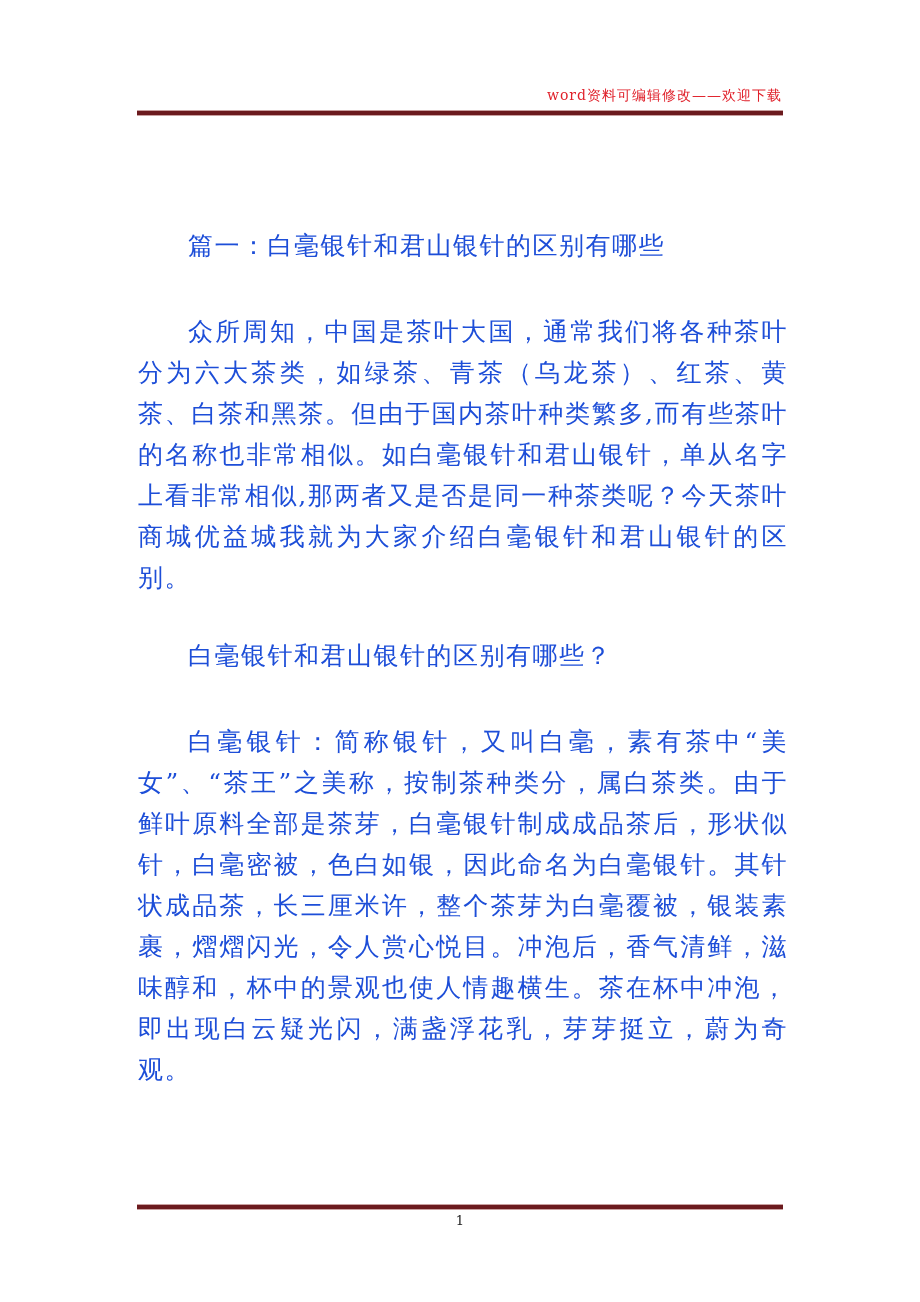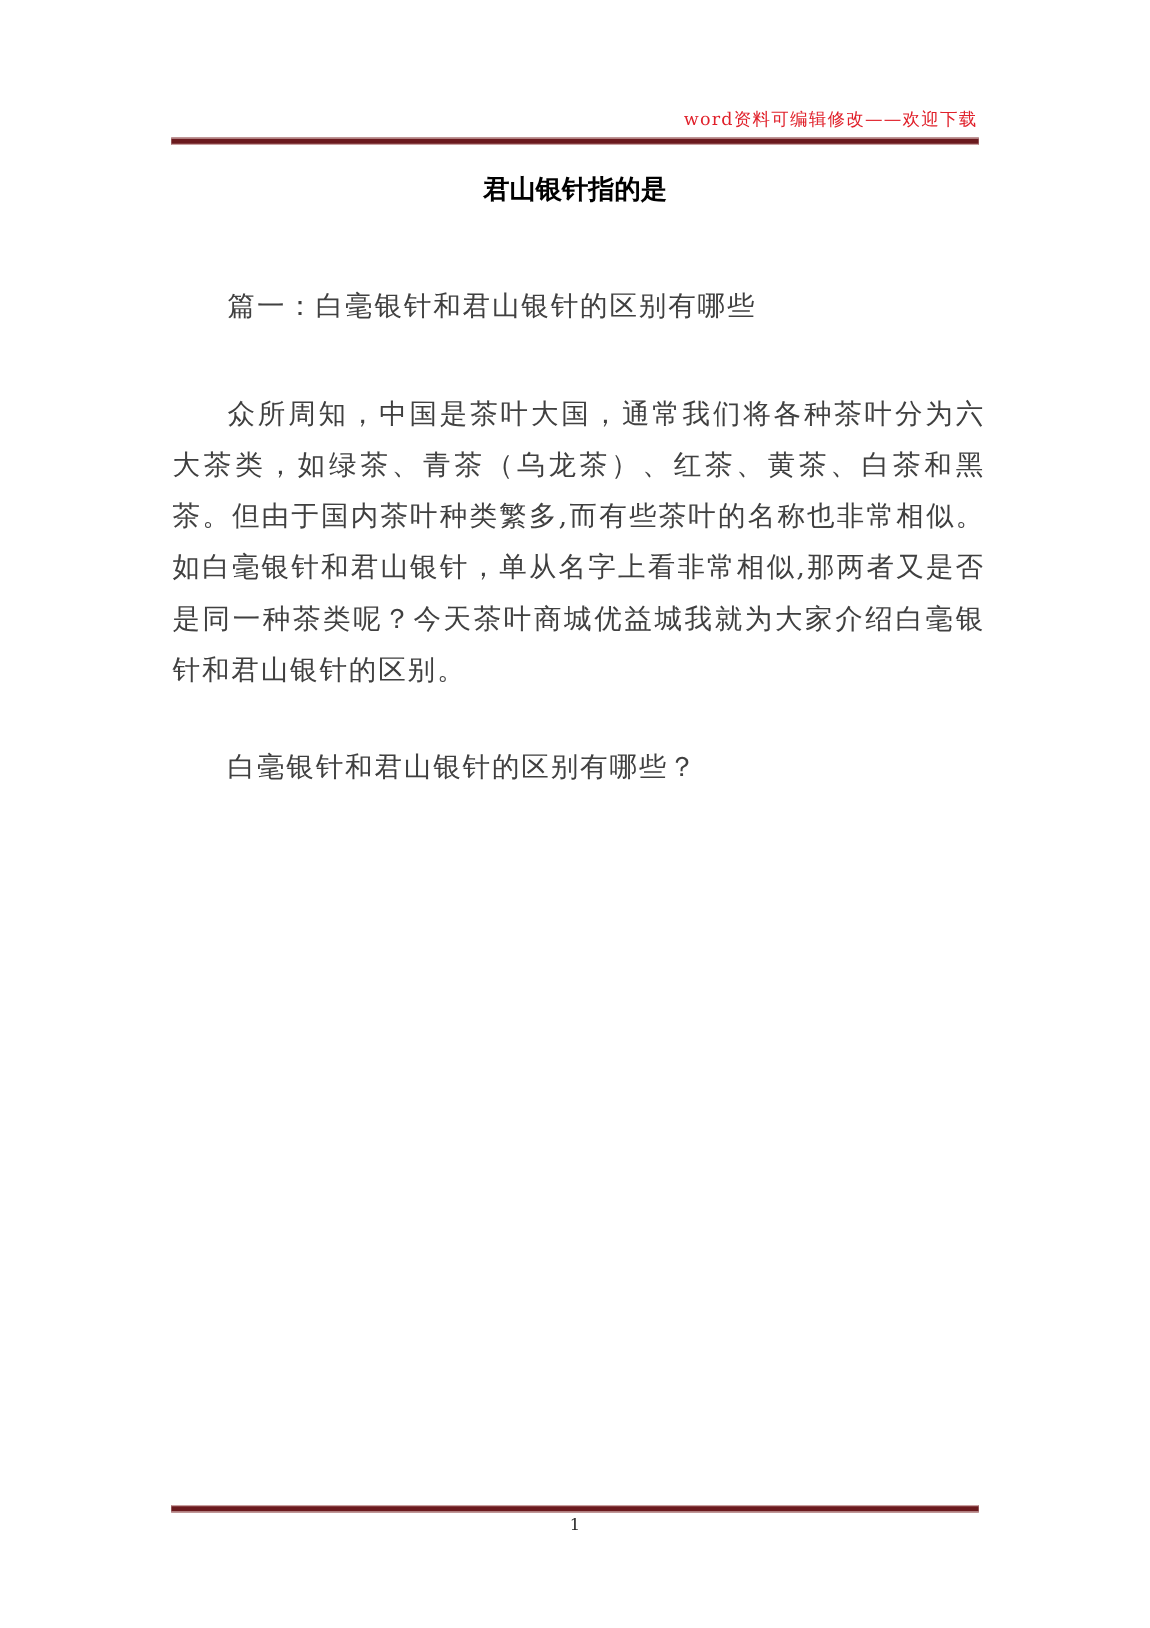--- a/index.html
+++ b/index.html
@@ -52,50 +52,50 @@
       color: #000;
       letter-spacing: 0px;
     }
     .content {
       position: absolute;
       left: 138px;
       top: 204px;
       width: 650px;
     }
     .para {
-      font-size: 22px;
+      font-size: 25px;
       line-height: 41px;
       margin: 0 0 37px 0;
       text-indent: 2em;
       text-align: justify;
       letter-spacing: 1.5px;
-      color: #404040;
+      color: #1d4ed8;
     }
     .para.sub {
       margin-bottom: 45px;
     }
     .page-number {
       position: absolute;
       left: 0; right: 0;
       top: 1192px;
       text-align: center;
       font-size: 13px;
       color: #222;
     }
   </style>
 </head>
 <body>
 
 <div class="page">
   <div class="header-note">word资料可编辑修改——欢迎下载</div>
   <div class="rule top"></div>
 
-  <div class="title">君山银针指的是</div>
 
   <div class="content">
     <p class="para sub">篇一：白毫银针和君山银针的区别有哪些</p>
     <p class="para">众所周知，中国是茶叶大国，通常我们将各种茶叶分为六大茶类，如绿茶、青茶（乌龙茶）、红茶、黄茶、白茶和黑茶。但由于国内茶叶种类繁多,而有些茶叶的名称也非常相似。如白毫银针和君山银针，单从名字上看非常相似,那两者又是否是同一种茶类呢？今天茶叶商城优益城我就为大家介绍白毫银针和君山银针的区别。</p>
     <p class="para sub">白毫银针和君山银针的区别有哪些？</p>
+    <p class="para">白毫银针：简称银针，又叫白毫，素有茶中“美女”、“茶王”之美称，按制茶种类分，属白茶类。由于鲜叶原料全部是茶芽，白毫银针制成成品茶后，形状似针，白毫密被，色白如银，因此命名为白毫银针。其针状成品茶，长三厘米许，整个茶芽为白毫覆被，银装素裹，熠熠闪光，令人赏心悦目。冲泡后，香气清鲜，滋味醇和，杯中的景观也使人情趣横生。茶在杯中冲泡，即出现白云疑光闪，满盏浮花乳，芽芽挺立，蔚为奇观。</p>
   </div>
 
   <div class="rule bottom"></div>
   <div class="page-number">1</div>
 </div>
 
 </body></html>

